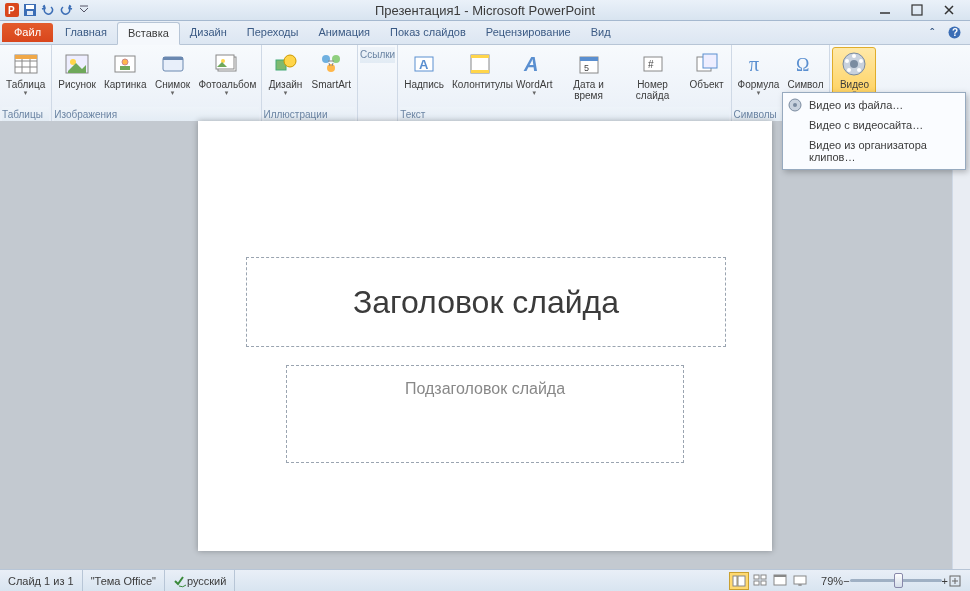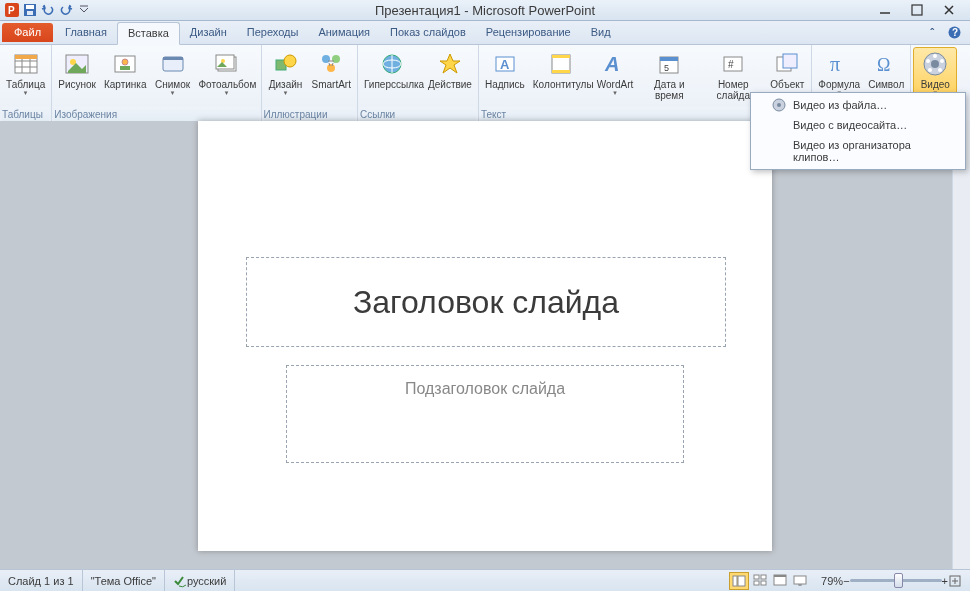--- a/index.html
+++ b/index.html
@@ -30,21 +30,21 @@
 .ph.title{left:48px;top:136px;width:478px;height:88px;font-size:32px;color:#3b3b3b}
 .ph.sub{left:88px;top:244px;width:398px;height:98px;font-size:16px;color:#888;align-items:flex-start;padding-top:14px;box-sizing:border-box}
 .statusbar{position:absolute;left:0;right:0;bottom:0;height:21px;background:linear-gradient(#e9eff7,#d8e4f0);border-top:1px solid #b7c5d6;display:flex;align-items:center;font-size:11px;color:#3b3b3b}
 .statusbar .cell{border-right:1px solid #b7c5d6;padding:0 8px;height:100%;display:flex;align-items:center}
 .statusbar .spacer{flex:1}
 .statusbar .views{display:flex;gap:2px;padding:0 4px}
 .statusbar .views div{width:18px;height:16px;display:flex;align-items:center;justify-content:center;cursor:pointer}
 .statusbar .zoom{display:flex;align-items:center;padding:0 8px}
 .statusbar .zoomtrack{width:92px;height:3px;background:#9fb0c4;position:relative;border-radius:2px}
 .statusbar .zoomthumb{position:absolute;width:7px;height:13px;background:linear-gradient(#fefefe,#d4ddea);border:1px solid #88a;top:-6px;left:44px;border-radius:2px}
-.dropdown{position:absolute;top:92px;right:4px;width:182px;background:#fafcff;border:1px solid #97aabf;box-shadow:2px 2px 6px rgba(0,0,0,.25);padding:2px 16px;z-index:10}
+.dropdown{position:absolute;top:92px;right:4px;width:182px;background:#fafcff;border:1px solid #97aabf;box-shadow:2px 2px 6px rgba(0,0,0,.25);padding:2px 0;z-index:10}
 .dropdown .mi{padding:4px 8px 4px 26px;position:relative;cursor:pointer;font-size:11px;color:#3b3b3b}
 .dropdown .mi .mic{position:absolute;left:4px;top:2px;width:16px;height:16px;display:flex;align-items:center;justify-content:center}
 .scrollbar-v{position:absolute;top:121px;bottom:21px;right:0;width:17px;background:#e9edf3;border-left:1px solid #cfd9e6}
 svg{display:block}
 </style>
 </head>
 <body>
 
 <div class="titlebar">
   <div class="qat">
@@ -210,40 +210,20 @@
               <path d="M10 10 L16 10 M11 12 L12 15 M15 12 L14 15" stroke="#888" stroke-width="1"></path>
             </svg>
           </div>
           <div class="lb">SmartArt</div>
         </div>
     </div>
     <div class="label">Иллюстрации</div>
   </div>
 
   <div class="group">
-    <div class="items">
-      <div class="rb">
-          <div class="ic">
-            <svg width="26" height="26">
-              <circle cx="13" cy="13" r="9" fill="#6fb0e0" stroke="#3a7"></circle>
-              <ellipse cx="13" cy="13" rx="9" ry="4" fill="none" stroke="#fff"></ellipse>
-              <line x1="13" y1="4" x2="13" y2="22" stroke="#fff"></line>
-            </svg>
-          </div>
-          <div class="lb">Гиперссылка</div>
-        </div>
-      <div class="rb">
-          <div class="ic">
-            <svg width="26" height="26">
-              <path d="M13 3 L16 10 L23 10 L17 14 L20 22 L13 17 L6 22 L9 14 L3 10 L10 10 Z" fill="#ffd54a" stroke="#c90"></path>
-            </svg>
-          </div>
-          <div class="lb">Действие</div>
-        </div>
-    </div>
     <div class="label">Ссылки</div>
   </div>
 
   <div class="group">
     <div class="items">
       <div class="rb">
           <div class="ic">
             <svg width="26" height="26">
               <rect x="4" y="6" width="18" height="14" fill="#fff" stroke="#5a8fd0"></rect>
               <text x="8" y="18" font-size="13" fill="#5a8fd0" font-weight="bold">A</text>

